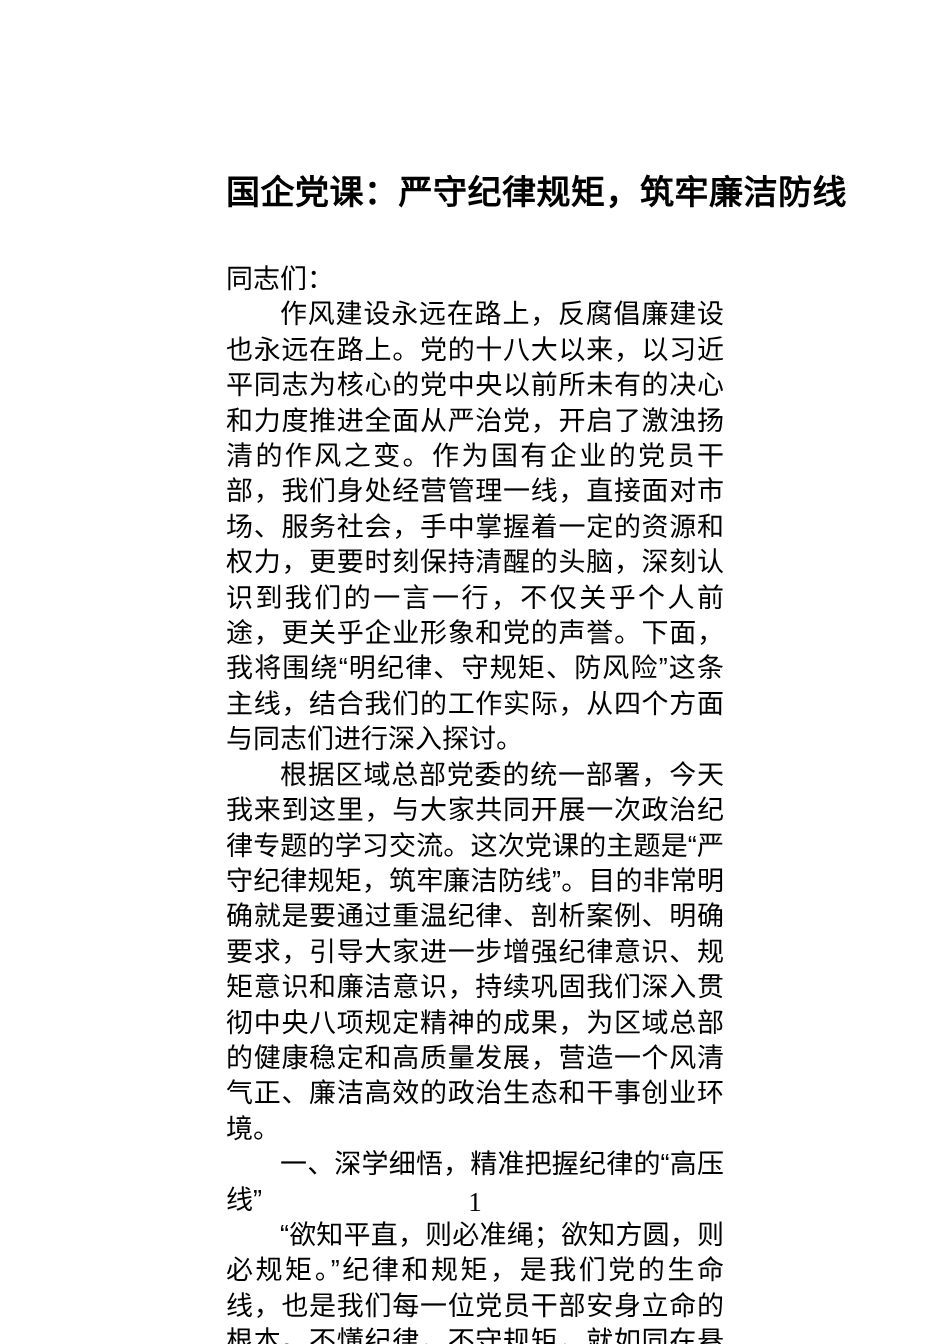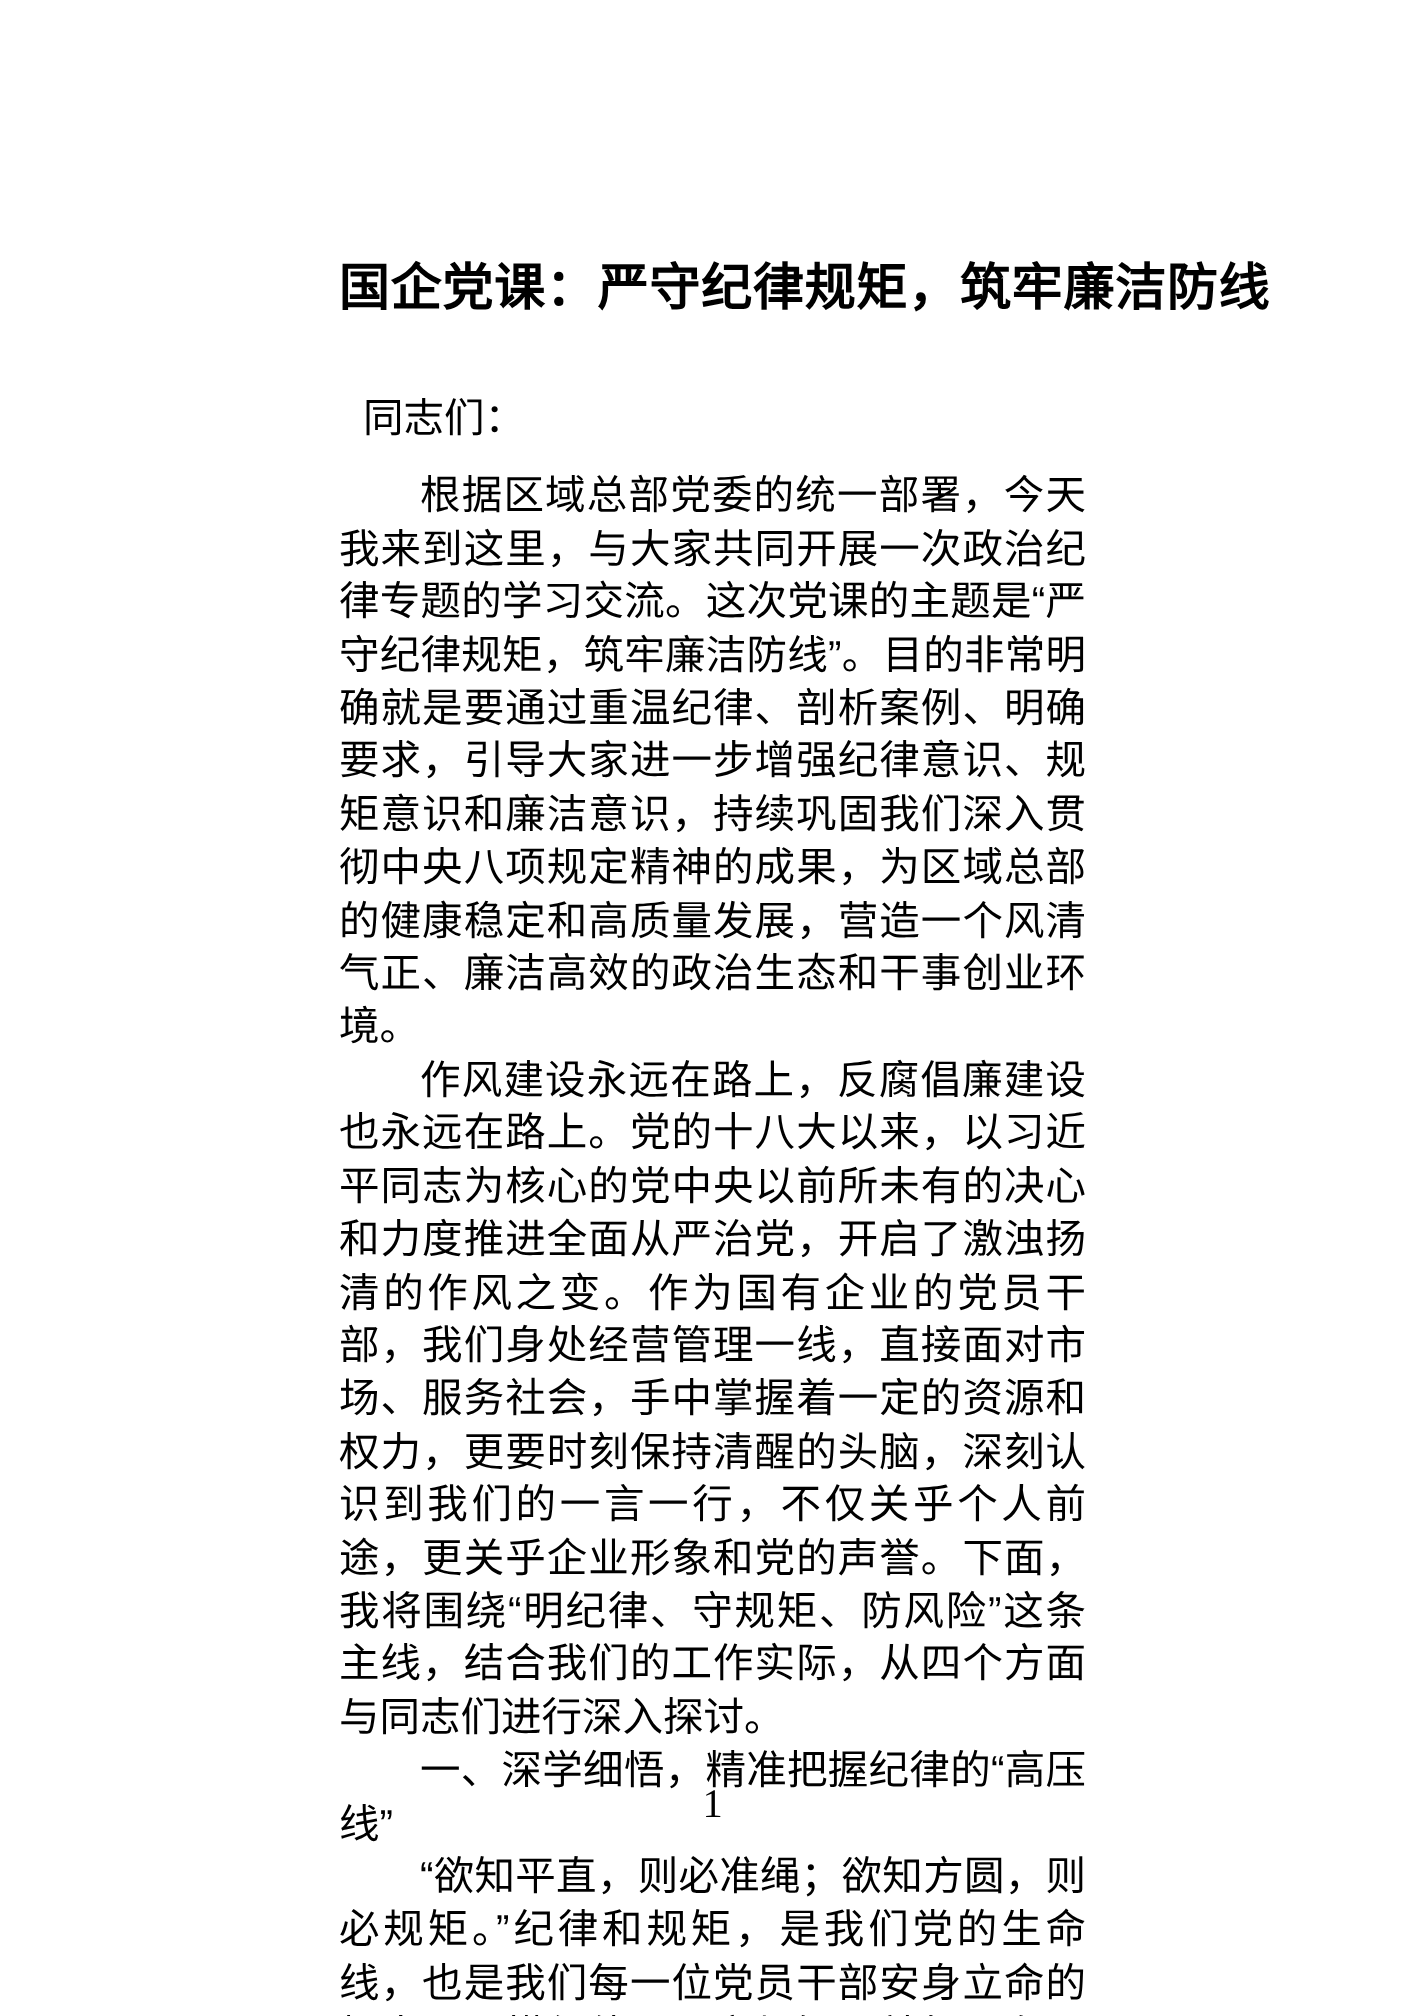--- a/index.html
+++ b/index.html
@@ -28,21 +28,21 @@
     letter-spacing: 0.5px;
     white-space: nowrap;
   }
   .body-text {
     font-size: 27px;
     line-height: 35.4px;
     text-align: justify;
     text-justify: inter-ideograph;
   }
   .salutation {
-    margin: 16px;
+    margin: 0;
     text-indent: 0;
   }
   .para {
     margin: 0;
     text-indent: 2em;
   }
   .section-heading {
     margin: 0;
     text-indent: 2em;
     font-weight: 400;
@@ -62,23 +62,23 @@
 <body>
 
 <div class="page">
 
   <h1 class="doc-title">国企党课：严守纪律规矩，筑牢廉洁防线</h1>
 
   <div class="body-text">
 
     <p class="salutation">同志们：</p>
 
+    <p class="para">作风建设永远在路上，反腐倡廉建设也永远在路上。党的十八大以来，以习近平同志为核心的党中央以前所未有的决心和力度推进全面从严治党，开启了激浊扬清的作风之变。作为国有企业的党员干部，我们身处经营管理一线，直接面对市场、服务社会，手中掌握着一定的资源和权力，更要时刻保持清醒的头脑，深刻认识到我们的一言一行，不仅关乎个人前途，更关乎企业形象和党的声誉。下面，我将围绕“明纪律、守规矩、防风险”这条主线，结合我们的工作实际，从四个方面与同志们进行深入探讨。</p>
+
     <p class="para">根据区域总部党委的统一部署，今天我来到这里，与大家共同开展一次政治纪律专题的学习交流。这次党课的主题是“严守纪律规矩，筑牢廉洁防线”。目的非常明确就是要通过重温纪律、剖析案例、明确要求，引导大家进一步增强纪律意识、规矩意识和廉洁意识，持续巩固我们深入贯彻中央八项规定精神的成果，为区域总部的健康稳定和高质量发展，营造一个风清气正、廉洁高效的政治生态和干事创业环境。</p>
-
-    <p class="para">作风建设永远在路上，反腐倡廉建设也永远在路上。党的十八大以来，以习近平同志为核心的党中央以前所未有的决心和力度推进全面从严治党，开启了激浊扬清的作风之变。作为国有企业的党员干部，我们身处经营管理一线，直接面对市场、服务社会，手中掌握着一定的资源和权力，更要时刻保持清醒的头脑，深刻认识到我们的一言一行，不仅关乎个人前途，更关乎企业形象和党的声誉。下面，我将围绕“明纪律、守规矩、防风险”这条主线，结合我们的工作实际，从四个方面与同志们进行深入探讨。</p>
 
     <p class="section-heading">一、深学细悟，精准把握纪律的“高压线”</p>
 
     <p class="para">“欲知平直，则必准绳；欲知方圆，则必规矩。”纪律和规矩，是我们党的生命线，也是我们每一位党员干部安身立命的根本。不懂纪律，不守规矩，就如同在悬崖边开车却蒙上了双眼，风险之大，不言而喻。近年来，中央和上级单位三令五申，制定了一系列规章制度，其中，中办印发的《违反中央八项规定精神清单80条》，就是为我们划出的清晰而具体的“负面清单”和“高压线”。这份清</p>
 
   </div>
 
   <div class="page-number">1</div>
 
 </div>

